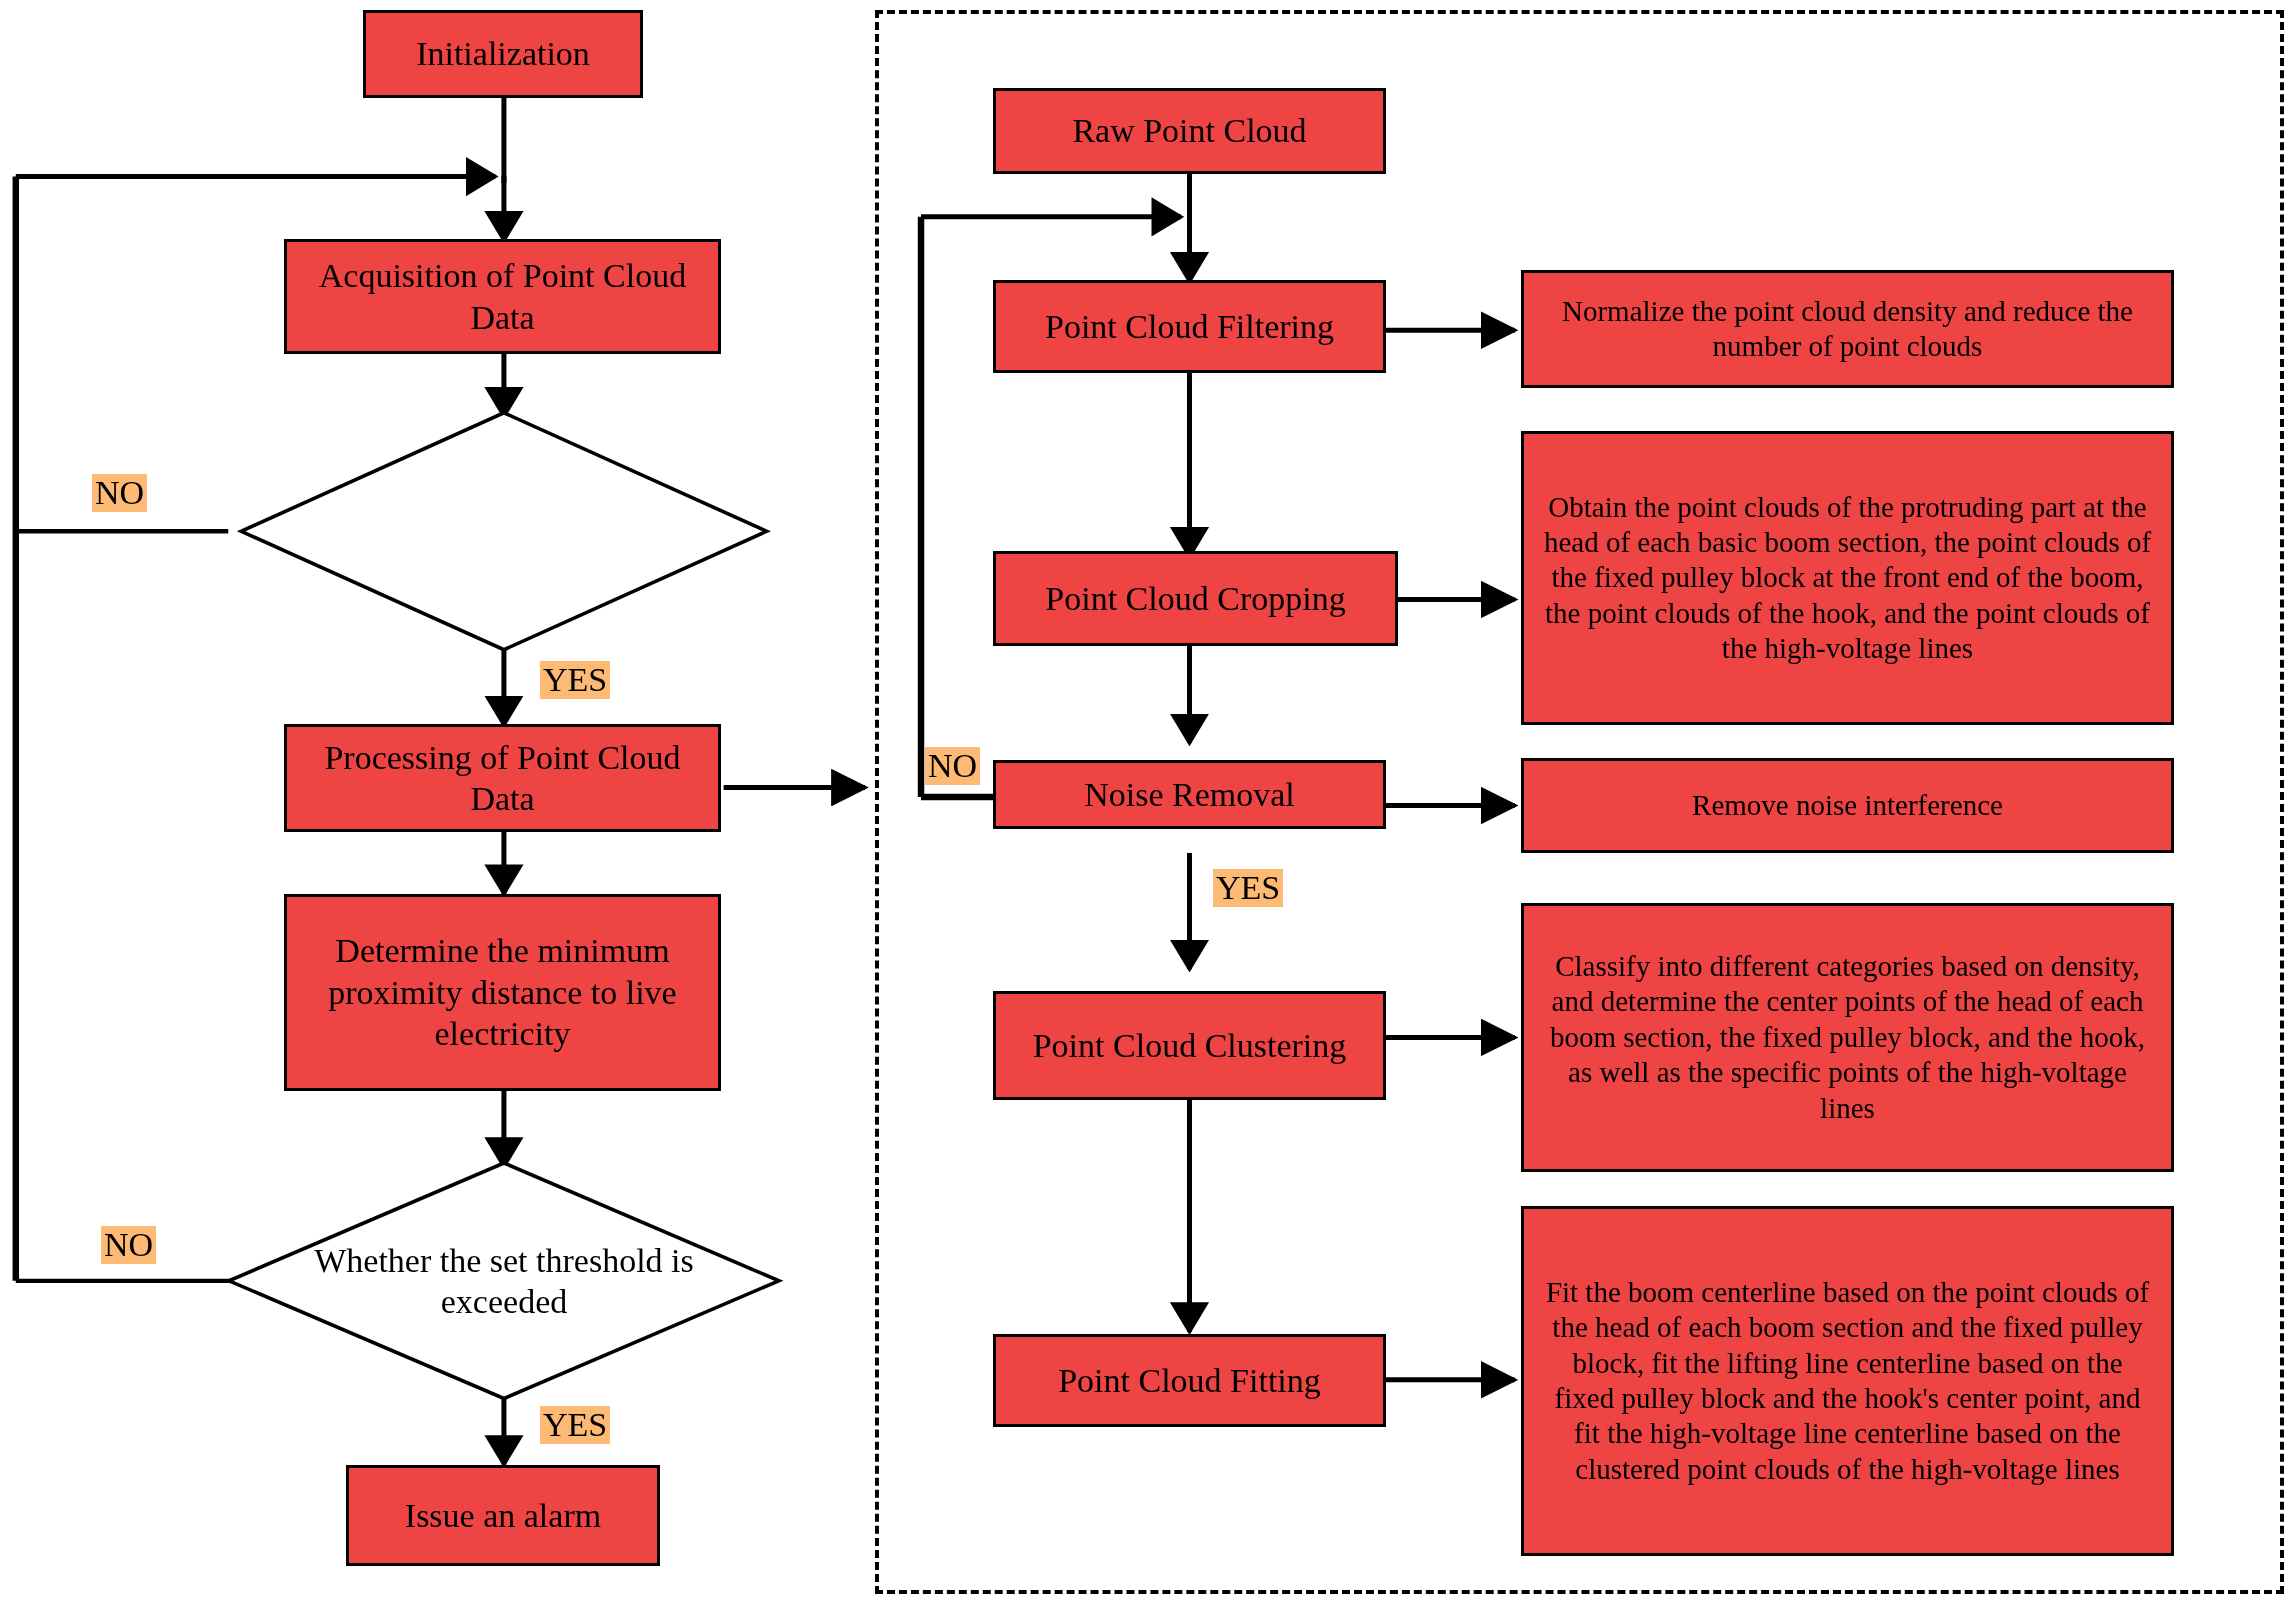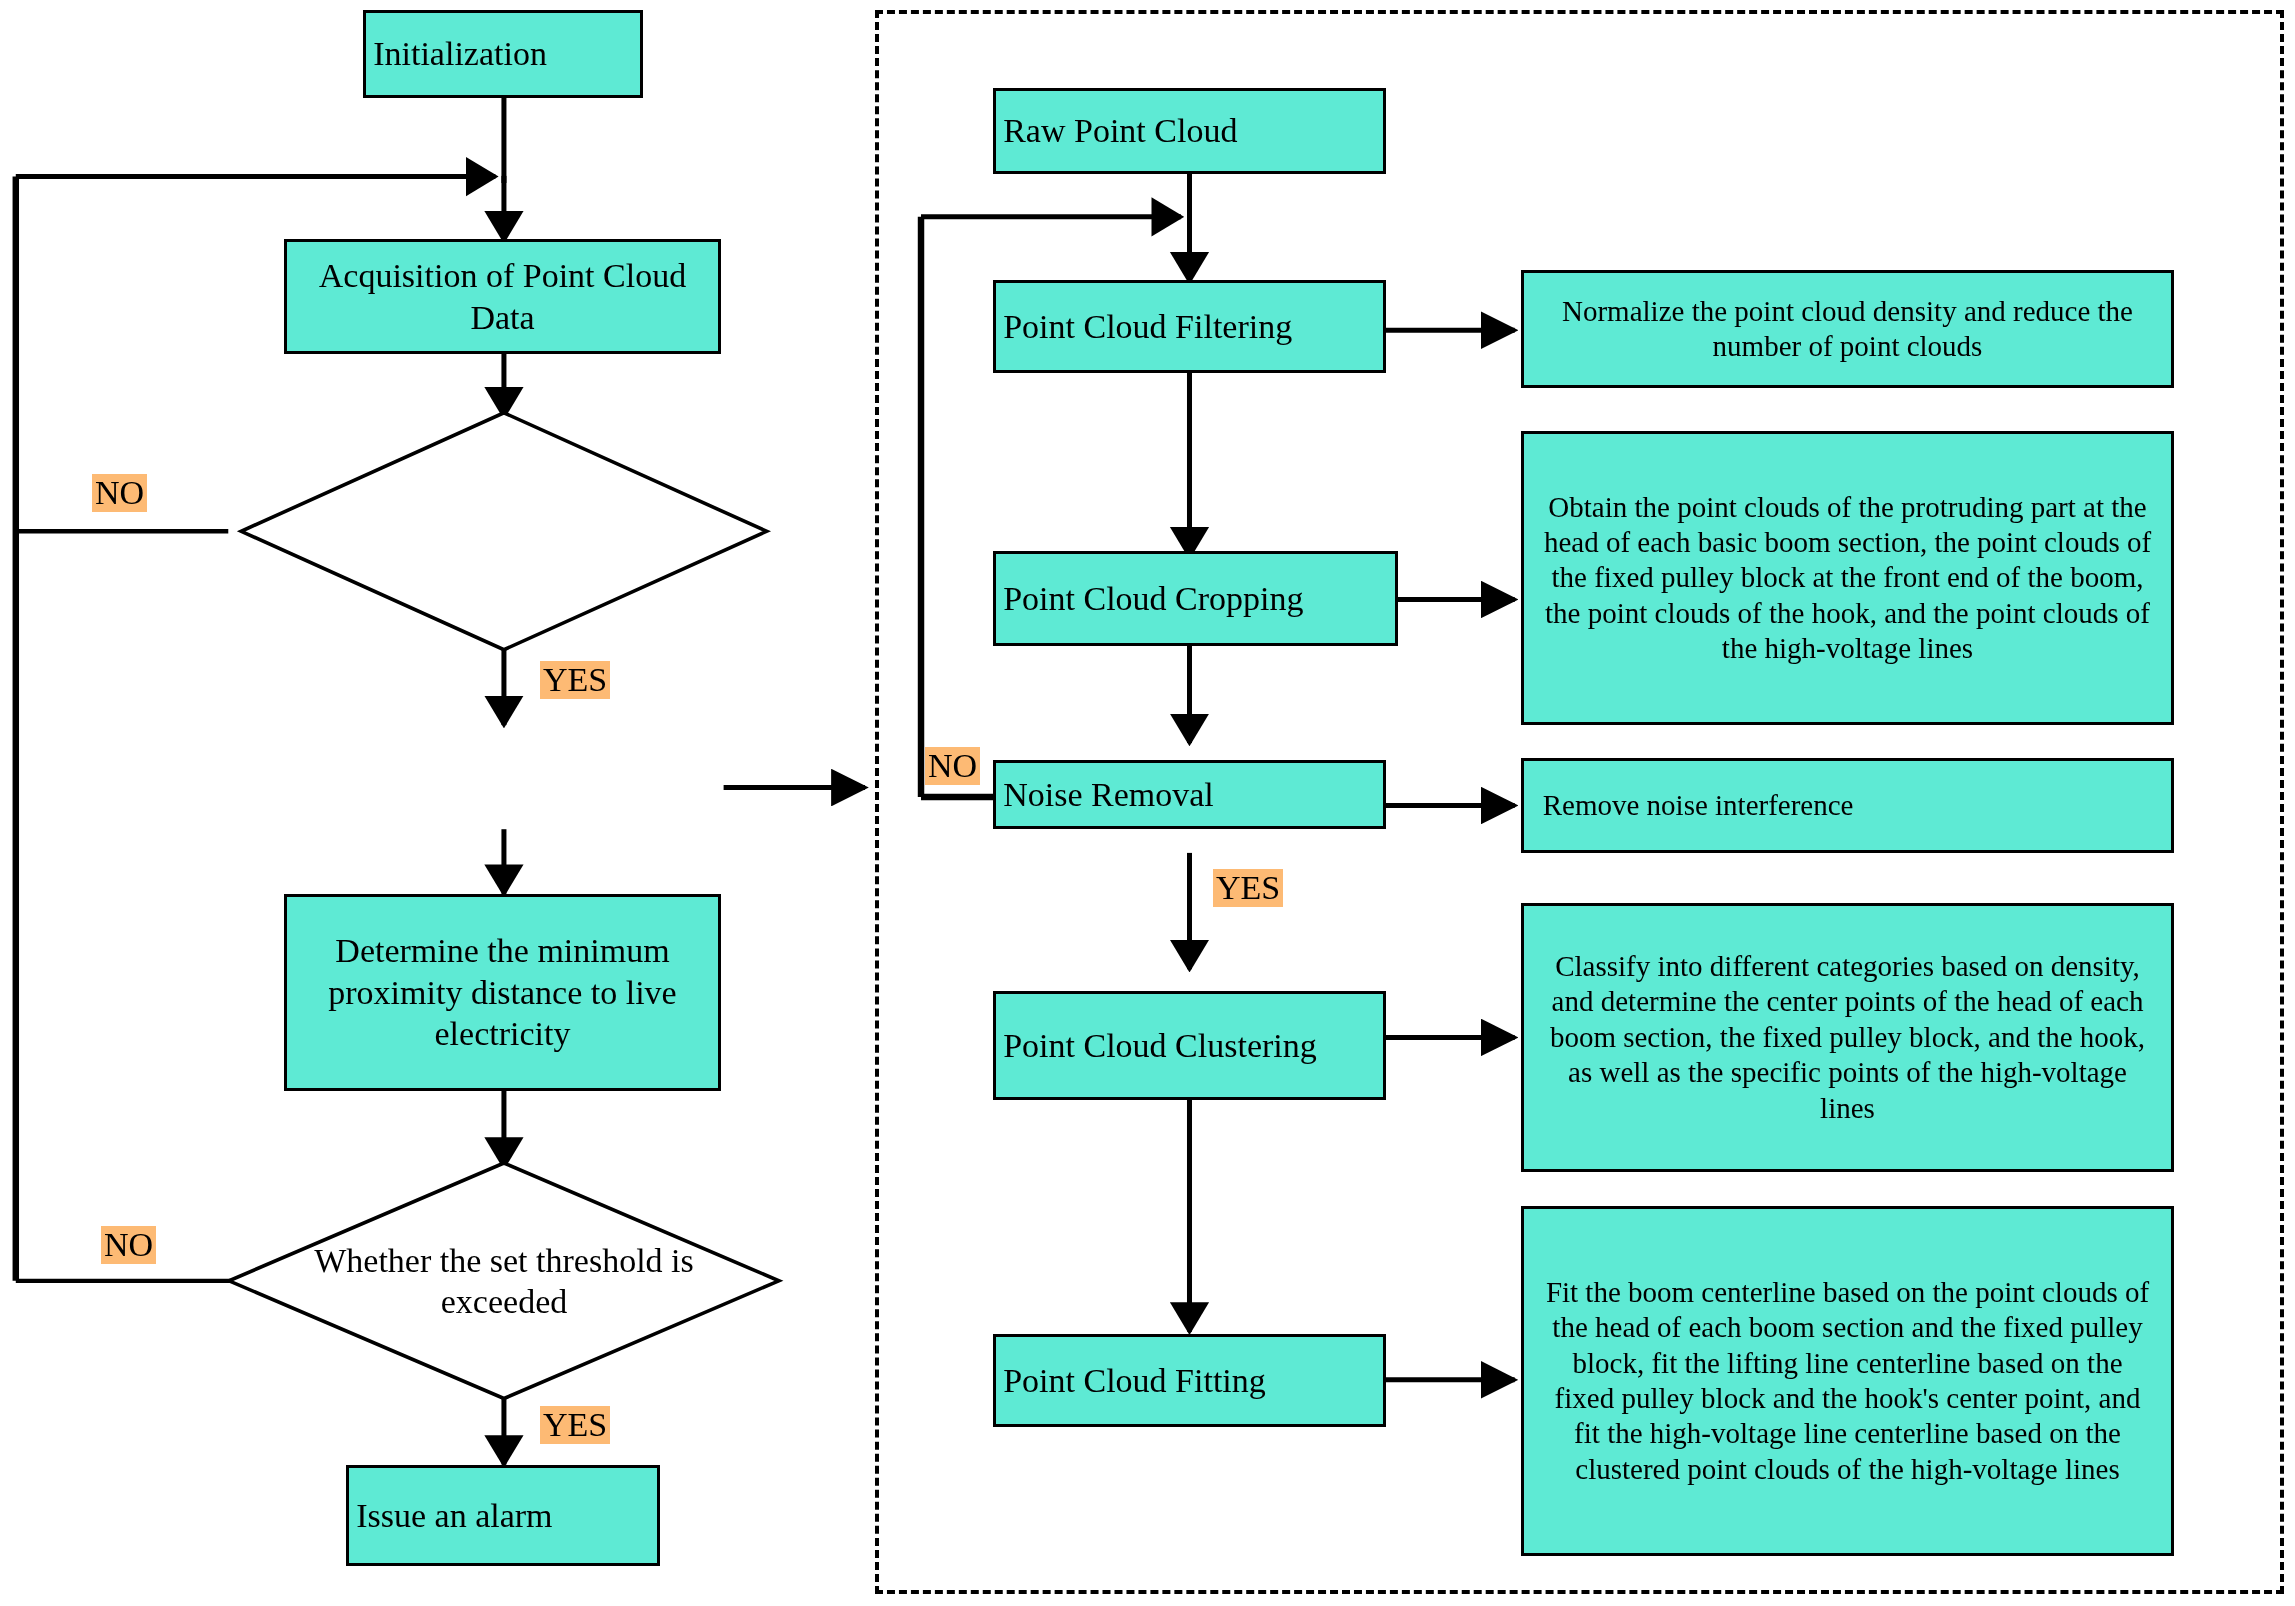--- a/index.html
+++ b/index.html
@@ -19,23 +19,24 @@
     position: absolute;
     left: 0;
     top: 0;
     width: 2295px;
     height: 1606px;
   }
   .node {
     position: absolute;
     box-sizing: border-box;
     border: 3.6px solid #000000;
-    background: #5eead4;
+    background: #ef4444;
     display: flex;
     align-items: center;
+    justify-content: center;
     text-align: center;
     color: #000000;
     line-height: 1.22;
     padding: 2.9px 7.2px;
     font-family: Liberation Serif, serif;
   }
   .node.process   { font-size: 34px; }
   .node.desc      { font-size: 29px; border-width: 3.6px; padding: 4.3px 18.7px; }
   .diamond-wrap {
     position: absolute;
@@ -139,20 +140,23 @@
 
   <div class="node process" style="left:363px; top:10px; width:280px; height:88px;">
     <span>Initialization</span>
   </div>
 
   <div class="node process" style="left:284px; top:239px; width:437px; height:115px;">
     <span>Acquisition of Point Cloud Data</span>
   </div>
 
 
+  <div class="node process" style="left:284px; top:724px; width:437px; height:108px;">
+    <span>Processing of Point Cloud Data</span>
+  </div>
 
   <div class="node process" style="left:284px; top:894px; width:437px; height:197px;">
     <span>Determine the minimum proximity distance to live electricity</span>
   </div>
 
   <div class="diamond-wrap" style="left:229px; top:1163px; width:550px; height:236px;">
     <div class="diamond-label">Whether the set threshold is exceeded</div>
   </div>
 
   <div class="node process" style="left:346px; top:1465px; width:314px; height:101px;">

